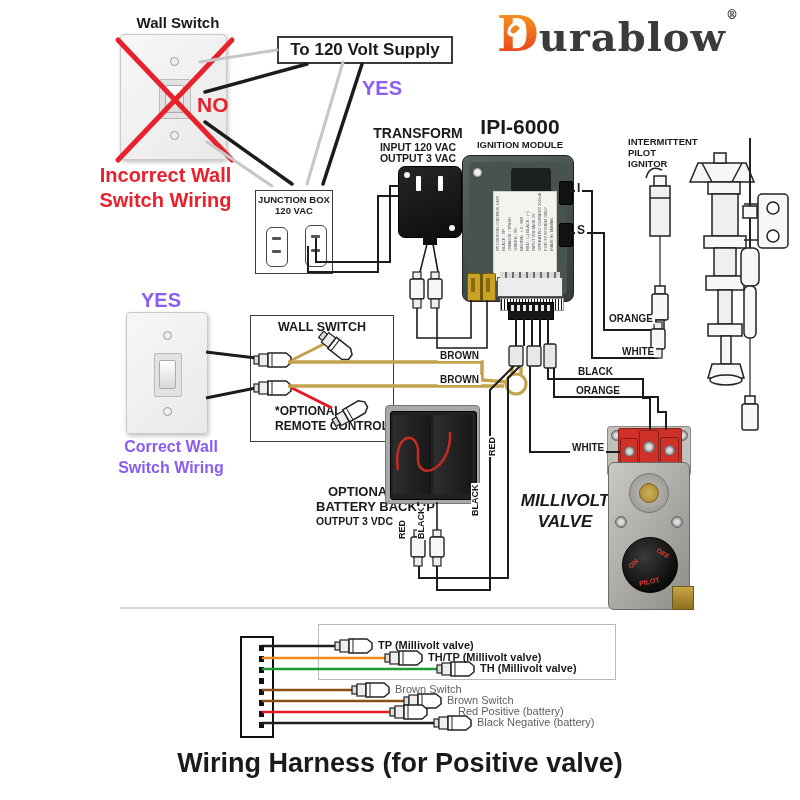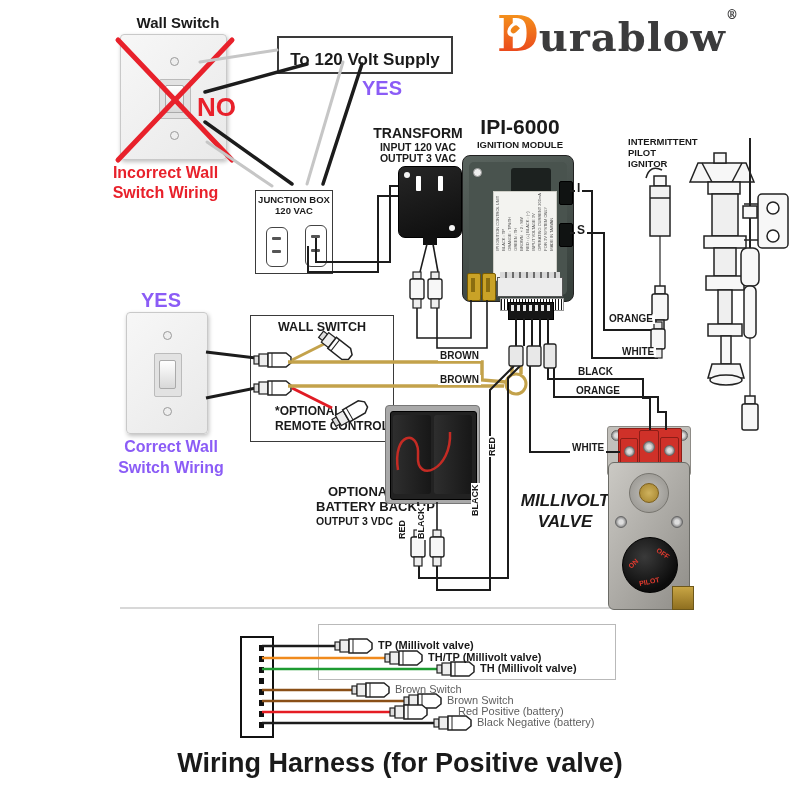--- a/index.html
+++ b/index.html
@@ -91,25 +91,25 @@
 
 <div id="stage">
 
   <div class="lbl b ctr" style="left:113px;top:14px;width:130px;font-size:15px;">Wall Switch</div>
   <div class="abs plate z1" style="left:120px;top:34px;width:105px;height:124px;">
     <div class="screw" style="left:49px;top:22px;"></div>
     <div class="toggle-frame" style="left:38px;top:44px;width:30px;height:38px;"></div>
     <div class="toggle" style="left:44px;top:50px;width:17px;height:26px;"></div>
     <div class="screw" style="left:49px;top:96px;"></div>
   </div>
-  <div class="lbl b red" style="left:197px;top:93px;font-size:26px;z-index:4;">NO</div>
-  <div class="lbl b red ctr pre" style="left:93px;top:163px;width:145px;font-size:16px;line-height:1.25;">Incorrect Wall
+  <div class="lbl b red" style="left:197px;top:93px;font-size:21px;z-index:4;">NO</div>
+  <div class="lbl b red ctr pre" style="left:93px;top:163px;width:145px;font-size:20px;line-height:1.25;">Incorrect Wall
 Switch Wiring</div>
 
-  <div class="abs obox z1 ctr b" style="left:277px;top:36px;width:172px;height:22px;font-size:17px;padding-top:12px;">To 120 Volt Supply</div>
+  <div class="abs obox z1 ctr b" style="left:277px;top:36px;width:172px;height:22px;font-size:17px;padding-top:2px;">To 120 Volt Supply</div>
   <div class="lbl b blue" style="left:362px;top:77px;font-size:20px;z-index:4;">YES</div>
 
   <div class="abs obox z1" style="left:255px;top:190px;width:76px;height:82px;border-width:1.5px;">
     <div class="lbl b ctr pre" style="left:0;top:4px;width:76px;font-size:9.5px;">JUNCTION BOX
 120 VAC</div>
     <div class="outlet" style="left:10px;top:36px;width:20px;height:38px;">
       <div class="slot" style="left:5px;top:9px;"></div>
         <div class="slot" style="left:5px;top:22px;"></div>
     </div>
     <div class="outlet" style="left:49px;top:34px;width:20px;height:40px;">

